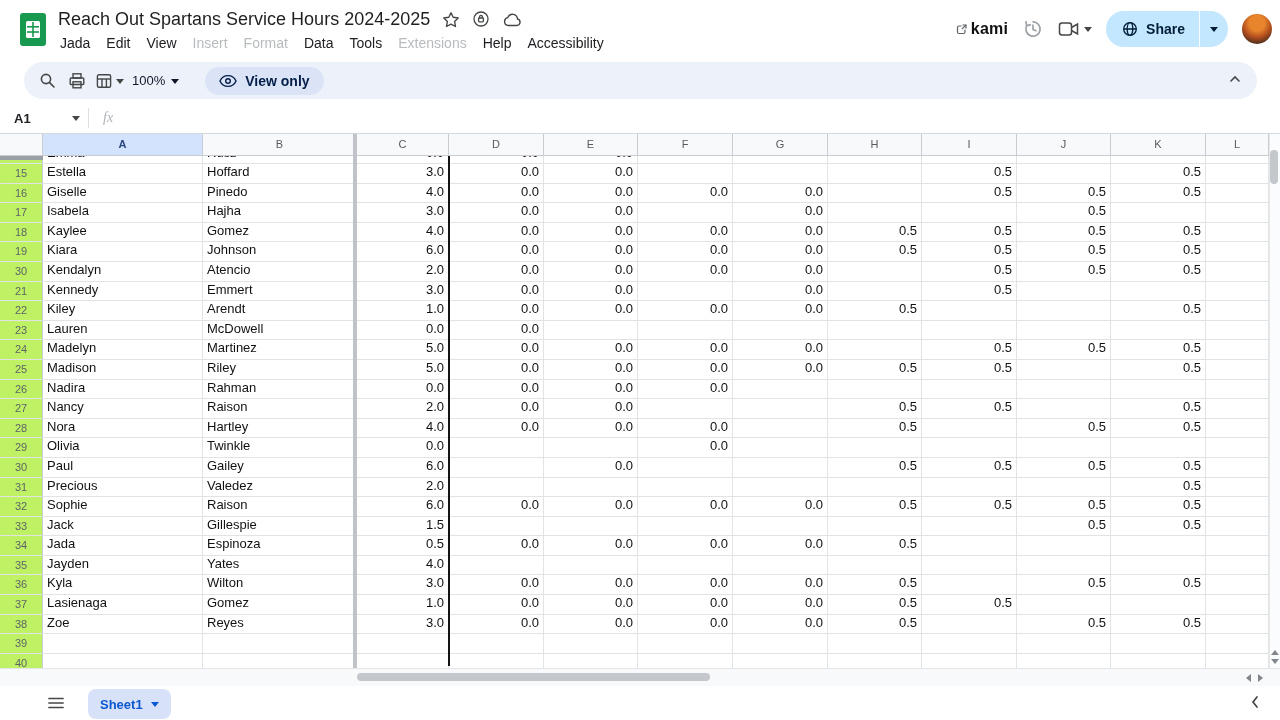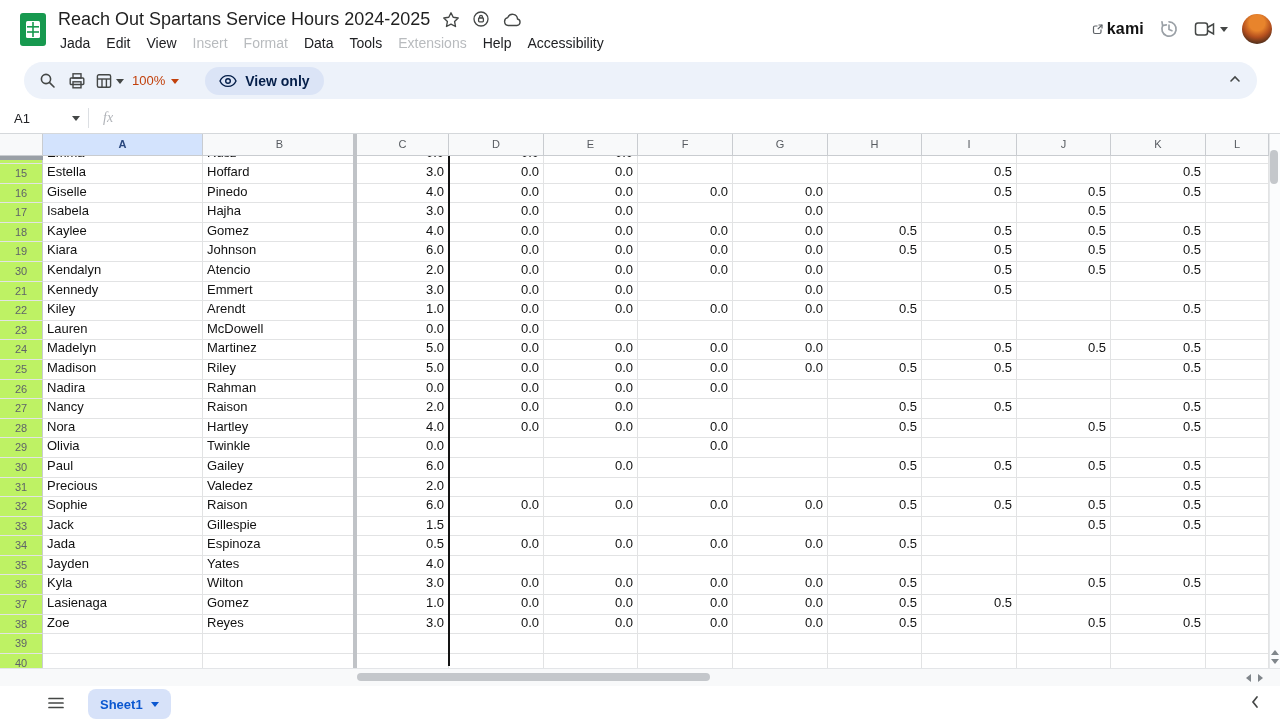--- a/index.html
+++ b/index.html
@@ -24,27 +24,27 @@
   #meet { display:flex; align-items:center; gap:4px; color:#444746; }
   #share-btn { display:flex; height:36px; border-radius:18px; overflow:hidden; background:var(--share-bg); color:var(--share-text); }
   #share-main { display:flex; align-items:center; gap:8px; padding:0 14px 0 16px; font-size:14px; font-weight:bold; }
   #share-sep { width:1px; background:#fff; opacity:.85; margin:0; }
   #share-caret { display:flex; align-items:center; padding:0 10px; }
   #avatar { width:30px; height:30px; border-radius:50%; background:radial-gradient(circle at 50% 30%, #e8842c 0 30%, #b44f1e 55%, #53301c 80%, #3a4a63 100%); }
 
   
   #toolbar { position:absolute; left:24px; top:62px; width:1233px; height:37px; background:#edf2fa; border-radius:19px; display:flex; align-items:center; }
   .tb-ic { color:#444746; display:flex; align-items:center; justify-content:center; width:30px; height:30px; }
-  #tb-zoom { font-size:13px; color:#c2410c; margin-left:8px; display:flex; align-items:center; gap:6px; }
+  #tb-zoom { font-size:13px; color:#0f172a; margin-left:8px; display:flex; align-items:center; gap:6px; }
   #view-only-chip { margin-left:26px; height:28px; border-radius:15px; background:var(--chip-bg); color:var(--chip-text); display:flex; align-items:center; gap:8px; padding:0 14px; font-size:14px; font-weight:bold; }
   #tb-collapse { position:absolute; right:14px; top:9px; color:#444746; }
 
   
   #formulabar { position:absolute; left:0; top:103px; width:1280px; height:31px; background:#fff; border-bottom:1px solid #d5d8db; display:flex; align-items:center; }
-  #name-box { width:86px; padding-left:14px; font-size:13px; color:#202124; display:flex; align-items:center; justify-content:space-between; }
+  #name-box { width:86px; padding-left:14px; font-size:13px; color:#202124; display:flex; align-items:center; justify-content:space-between;font-weight:bold; }
   #name-caret { color:#444746; margin-right:6px; }
   #fb-sep { width:1px; height:20px; background:#dcdfe3; margin:0 6px 0 2px; }
   #fx { font-style:italic; font-size:14px; color:#b0b3b8; font-family:"Liberation Serif", serif; padding-left:8px; }
 
   
   #grid { position:absolute; left:0; top:134px; width:1269px; height:534px; overflow:hidden; background:#fff; }
   .r { display:flex; height:19.6px; }
   .r-head { height:22px; }
   .c { border-right:1px solid #e2e3e4; border-bottom:1px solid #e2e3e4; font-size:13px; color:#111; overflow:hidden; white-space:nowrap; background:#fff; }
   .c.left  { padding-left:4px; }
@@ -143,20 +143,34 @@
             <polyline points="10,6.5 10,10.4 12.7,11.6"></polyline>
           </svg>
       </span>
       <span id="meet">
         <svg width="22" height="18" viewBox="0 0 22 18" fill="none" stroke="#444746" stroke-width="1.5">
             <rect x="1.5" y="3" width="12" height="12" rx="2.5"></rect>
             <path d="M13.5 7.5l6-3.5v10l-6-3.5"></path>
           </svg>
         <span class="caret"></span>
       </span>
+      <div id="share-btn">
+        <div id="share-main">
+          <svg width="16" height="16" viewBox="0 0 16 16" fill="none" stroke="#001d35" stroke-width="1.3">
+              <circle cx="8" cy="8" r="6.3"></circle>
+              <ellipse cx="8" cy="8" rx="2.8" ry="6.3"></ellipse>
+              <line x1="1.7" y1="8" x2="14.3" y2="8"></line>
+            </svg>
+          <span>Share</span>
+        </div>
+        <div id="share-sep"></div>
+        <div id="share-caret">
+            <span class="caret"></span>
+          </div>
+      </div>
       <div id="avatar"></div>
     </div>
   </div>
 
   <div id="toolbar">
     <span class="tb-ic" style="margin-left:8px;">
       <svg width="17" height="17" viewBox="0 0 17 17" fill="none" stroke="#444746" stroke-width="1.6" stroke-linecap="round">
           <circle cx="7" cy="7" r="4.6"></circle>
           <line x1="10.6" y1="10.6" x2="15" y2="15"></line>
         </svg>

